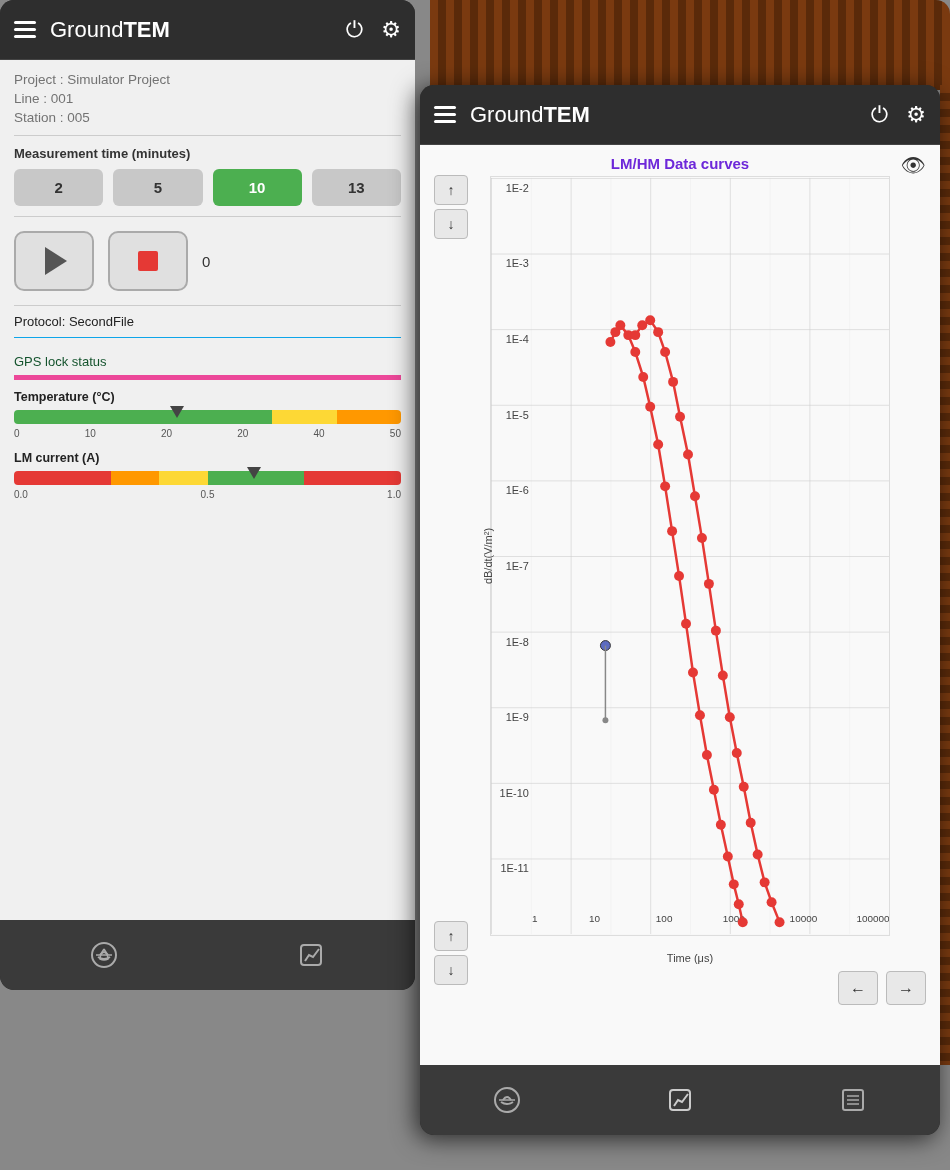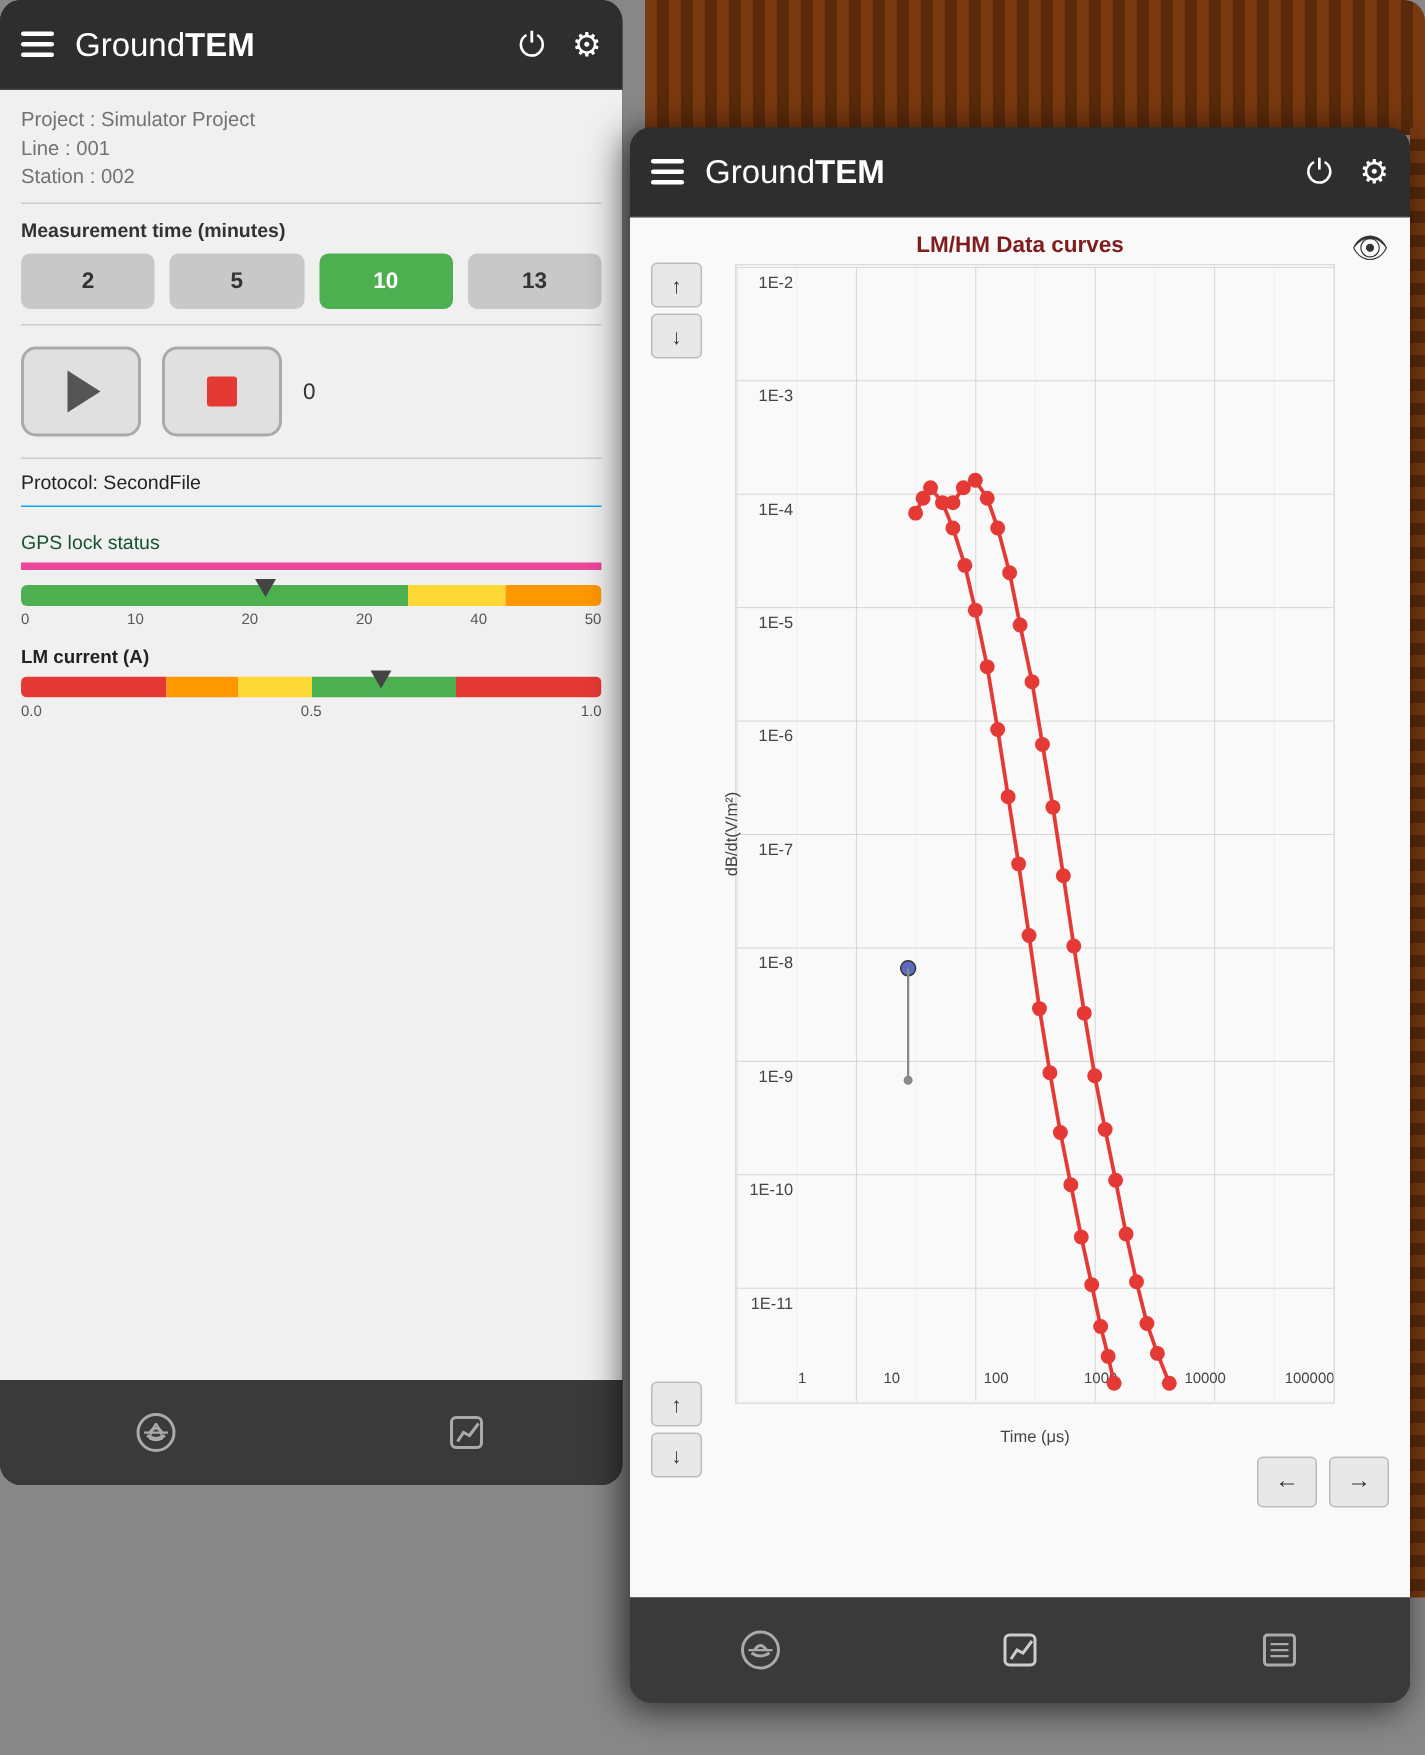--- a/index.html
+++ b/index.html
@@ -253,21 +253,21 @@
     .chart-container {
       background: #f9f9f9;
       height: calc(1050px - 60px - 70px);
       position: relative;
       overflow: hidden;
     }
     .chart-title {
       text-align: center;
       font-size: 15px;
       font-weight: bold;
-      color: #7f1d1d;
+      color: #6d28d9;
       padding: 10px 0 4px;
     }
     .chart-eye-icon {
       position: absolute;
       top: 8px; right: 14px;
       font-size: 20px; color: #333; cursor: pointer;
     }
 
     
     .chart-arrows-top {
@@ -383,21 +383,21 @@
     <div class="header-title">
       <span>Ground</span><strong>TEM</strong>
     </div>
     <div class="header-icon">⏻</div>
     <div class="header-icon">⚙</div>
   </div>
 
   <div class="content">
     <div class="info-line">Project : Simulator Project</div>
     <div class="info-line">Line : 001</div>
-    <div class="info-line">Station : 002</div>
+    <div class="info-line">Station : 005</div>
     <div class="divider"></div>
 
     <div class="section-label">Measurement time (minutes)</div>
     <div class="time-buttons">
       <button class="time-btn">2</button>
       <button class="time-btn">5</button>
       <button class="time-btn active">10</button>
       <button class="time-btn">13</button>
     </div>
 
@@ -415,20 +415,21 @@
 
     <div class="protocol-row">
       <span>Protocol: SecondFile</span>
     </div>
 
     <div class="gps-row">
       <span>GPS lock status</span>
     </div>
 
     <div class="gauge-section">
+      <div class="gauge-label">Temperature (°C)</div>
       <div class="gauge-bar-wrap">
         <div class="gauge-bar-bg">
           <div class="seg-green" style="flex:4"></div>
           <div class="seg-yellow" style="flex:1"></div>
           <div class="seg-orange" style="flex:1"></div>
         </div>
         <div class="gauge-marker" style="left:42%"></div>
       </div>
       <div class="gauge-ticks">
         <span>0</span>

